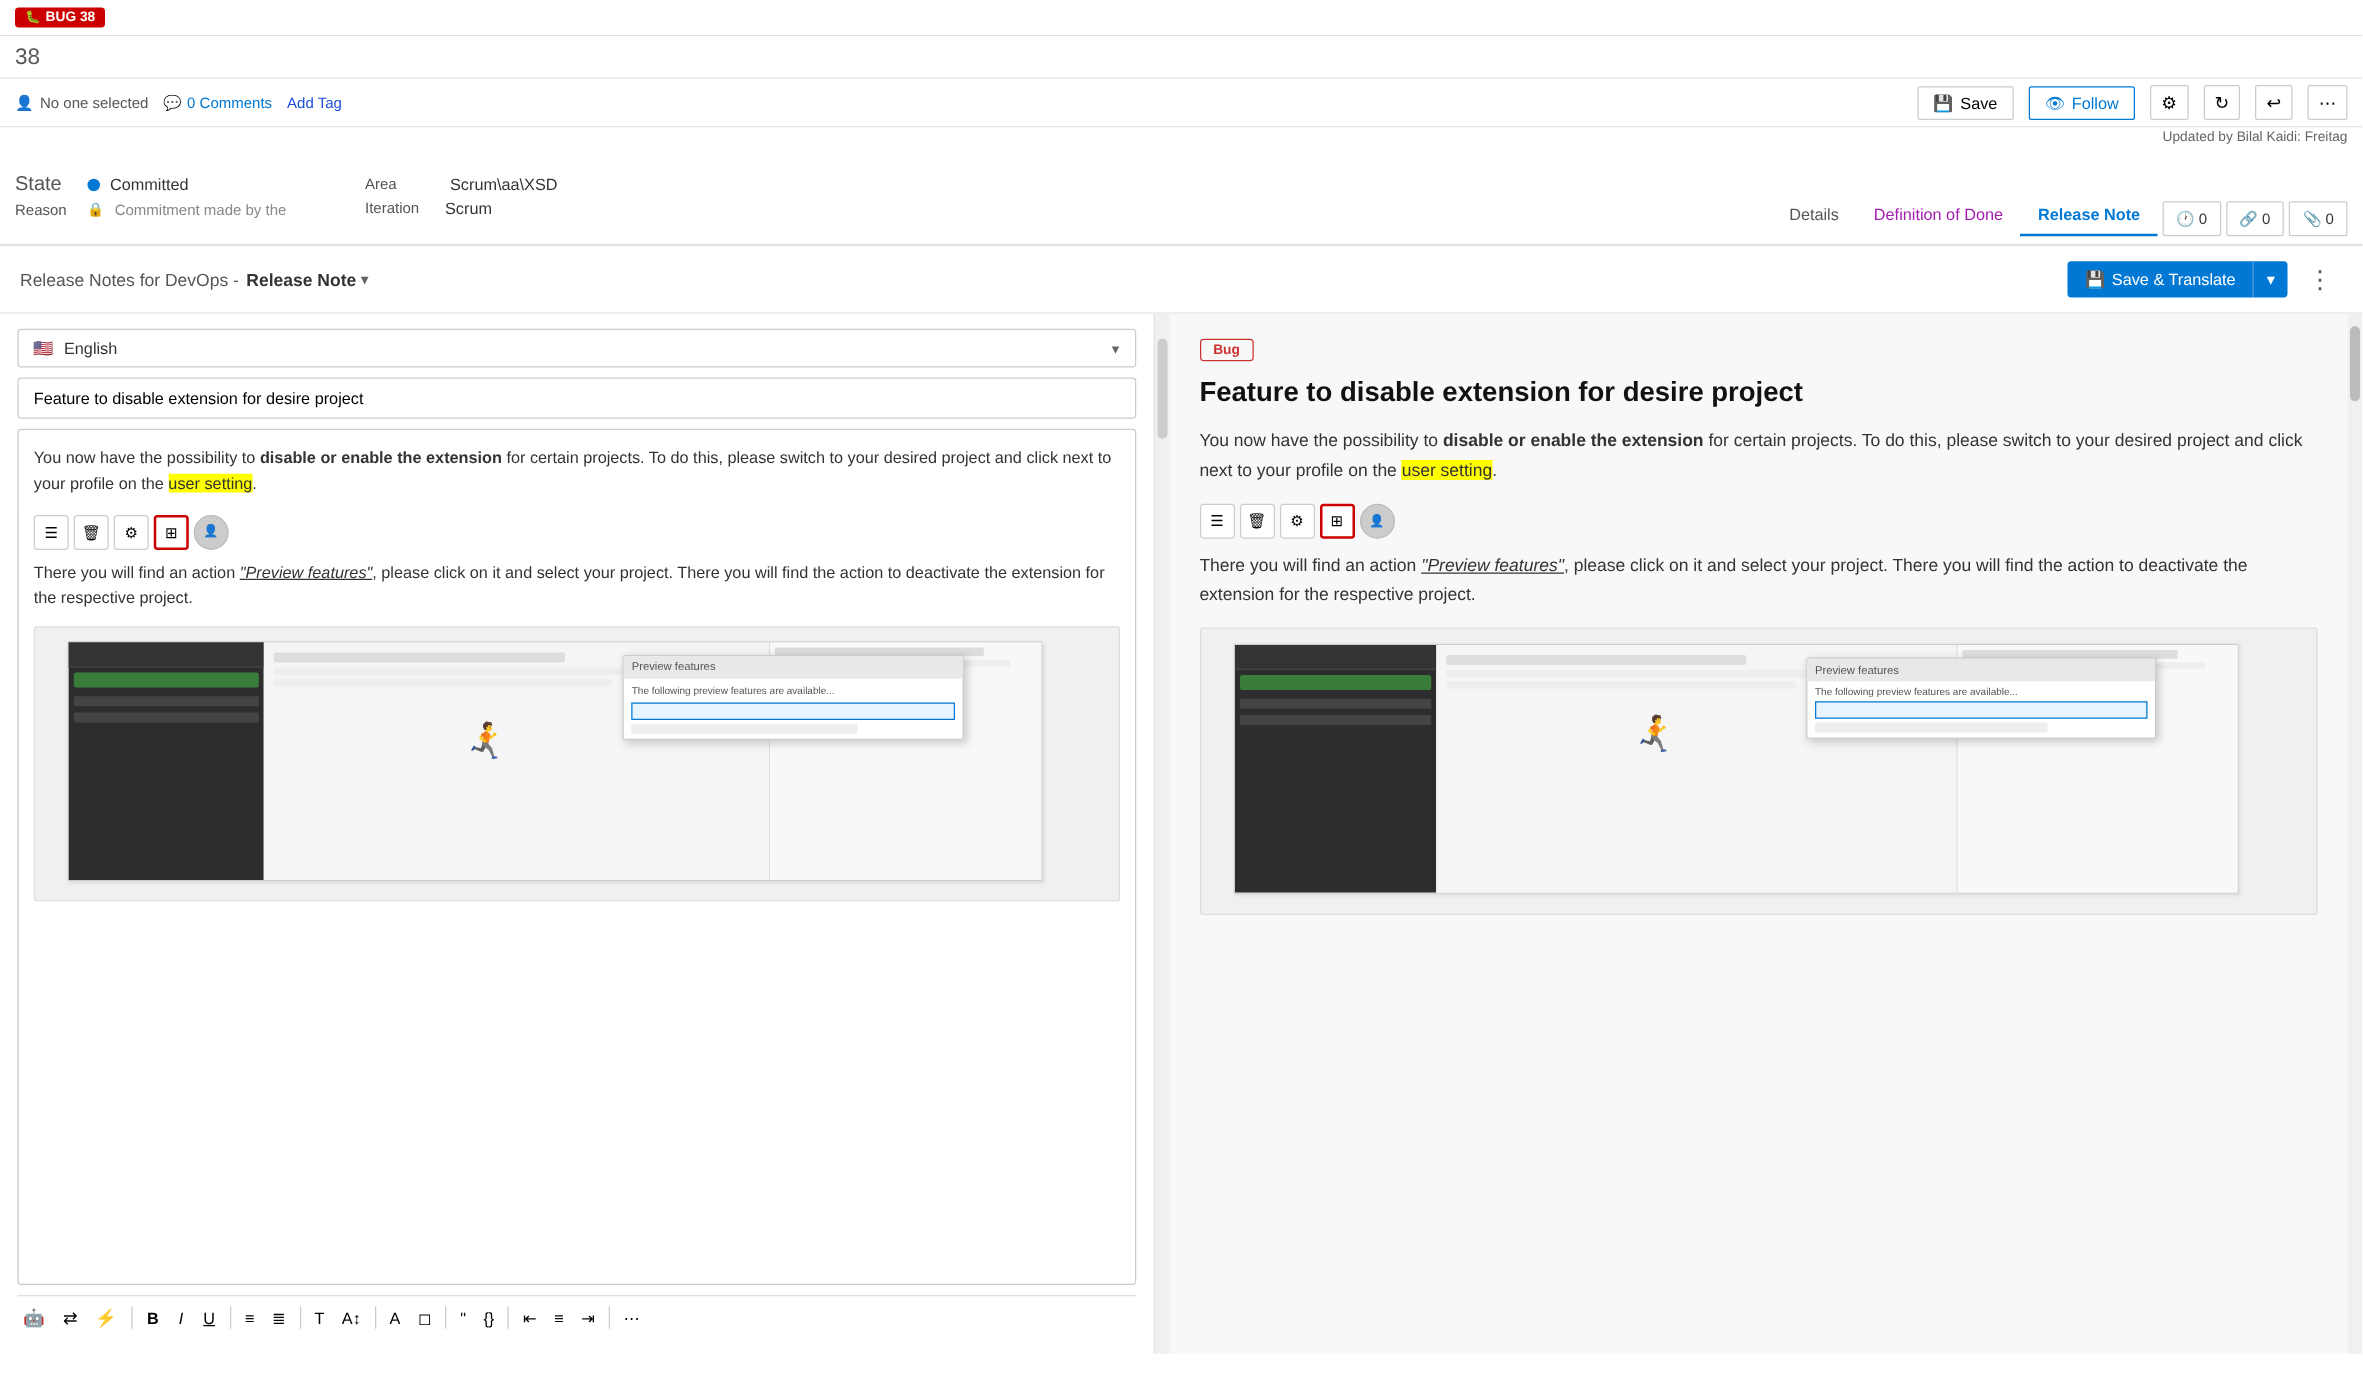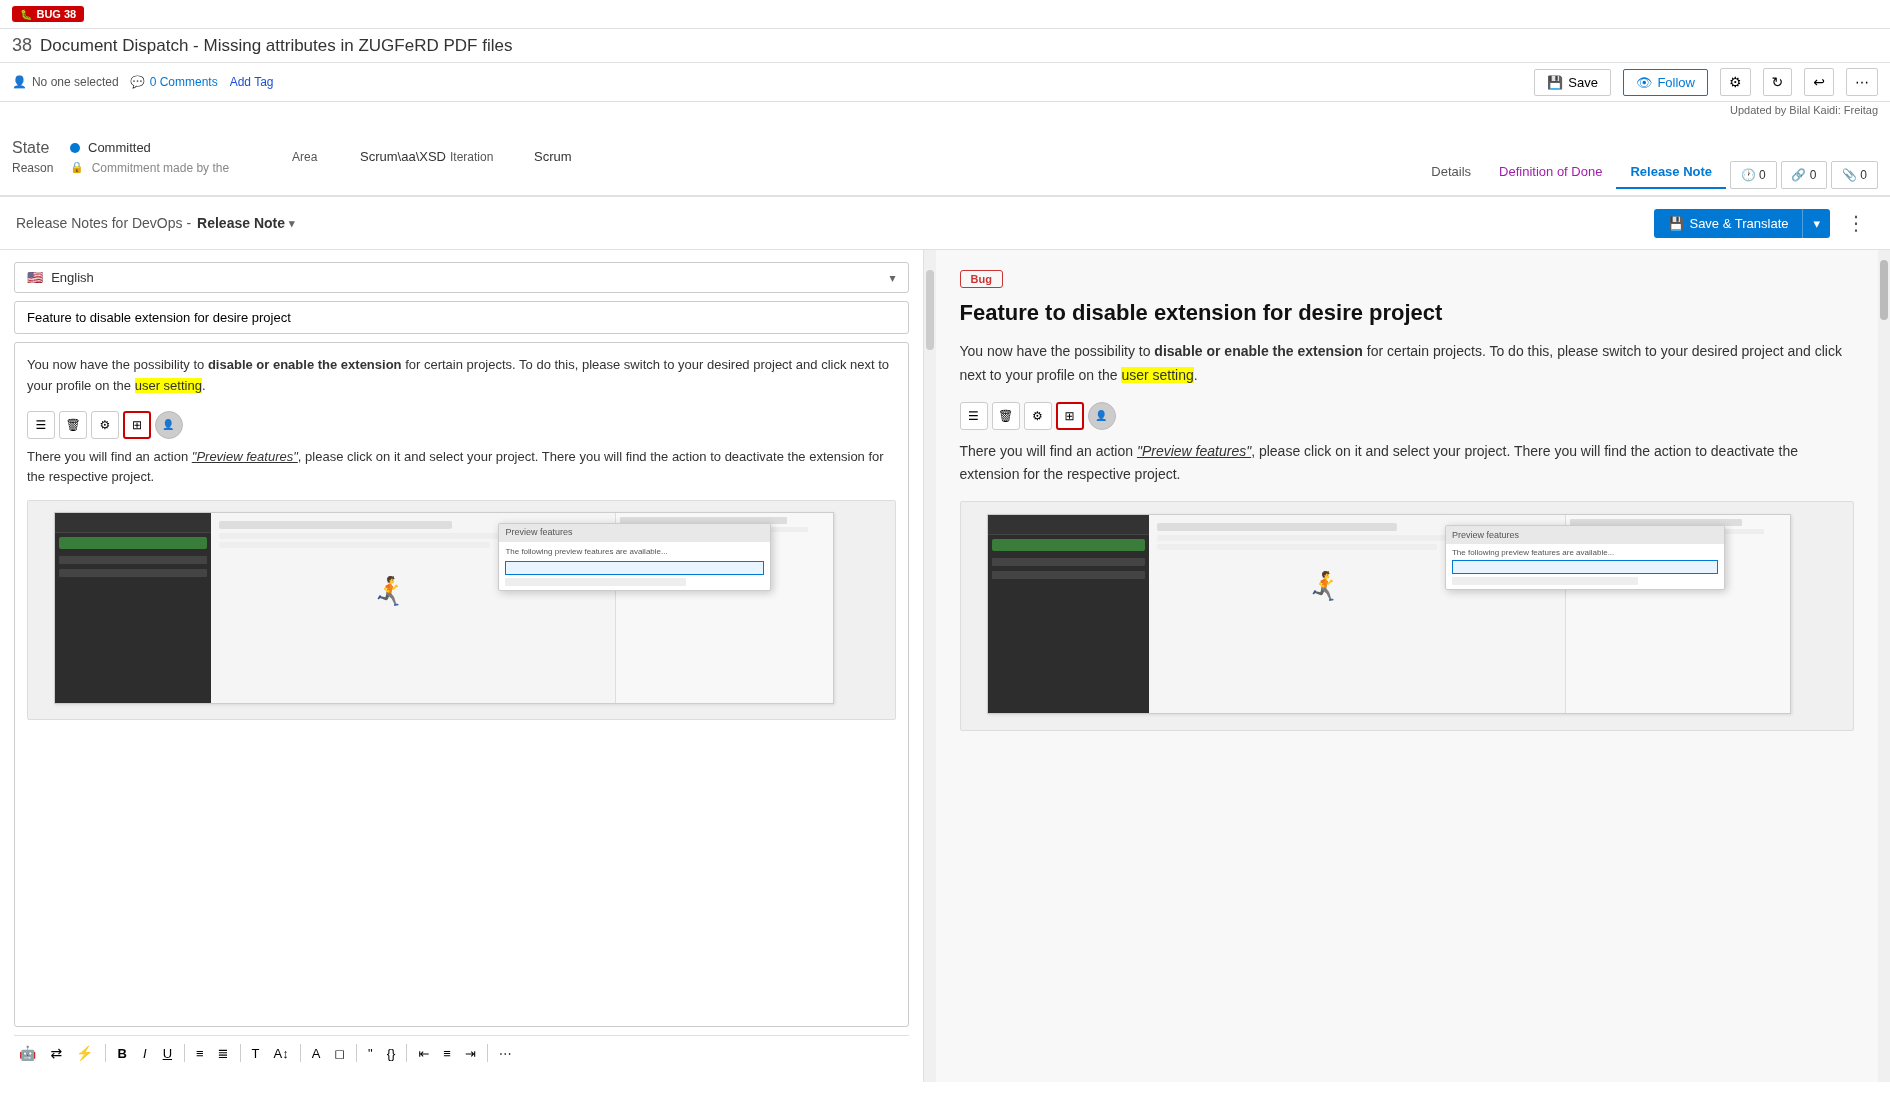--- a/index.html
+++ b/index.html
@@ -10,21 +10,20 @@
 
 <div style="display:flex; align-items:center; padding:6px 12px; border-bottom:1px solid #e0e0e0; background:#fff;">
   <div style="display:flex; align-items:center; gap:4px; background:#cc0000; color:white; font-size:11px; font-weight:600; padding:2px 8px; border-radius:3px;">
     <span style="font-size:10px;">🐛</span>
     <span>BUG 38</span>
   </div>
 </div>
 
 <div style="display:flex; align-items:center; padding:6px 12px; border-bottom:1px solid #e0e0e0; background:#fff;">
   <span style="font-size:18px; color:#555; margin-right:8px;">38</span>
-  <span style="font-size:17px; font-weight:400; color:#333; flex:1;">Document Dispatch - Missing attributes in ZUGFeRD PDF files</span>
 </div>
 
 <div style="display:flex; align-items:center; padding:5px 12px; border-bottom:1px solid #e0e0e0; background:#fff; gap:12px;">
   <div style="display:flex; align-items:center; gap:5px; cursor:pointer; color:#555; font-size:12px;">
     <span>👤</span>
     <span>No one selected</span>
   </div>
   <div style="display:flex; align-items:center; gap:4px; color:#0078d4; font-size:12px; cursor:pointer;">
     <span>💬</span>
     <span>0 Comments</span>
@@ -56,26 +55,26 @@
       <span style="width:10px; height:10px; border-radius:50%; background:#0078d4; display:inline-block;"></span>
       <span style="font-size:13px;">Committed</span>
     </div>
     <div style="display:flex; align-items:center; gap:8px; cursor:pointer;">
       <span style="font-size:12px; color:#555; min-width:50px;">Reason</span>
       <span style="font-size:11px; color:#888;">🔒</span>
       <span style="font-size:12px; color:#888;">Commitment made by the</span>
     </div>
   </div>
 
-  <div style="display:flex; flex-direction:row; gap:4px; min-width:280px; padding-left:20px;justify-content:center;">
+  <div style="display:flex; flex-direction:column; gap:4px; min-width:280px; padding-left:20px;justify-content:center;">
     <div style="display:flex; align-items:center; gap:8px; cursor:pointer;">
       <span style="font-size:12px; color:#555; min-width:60px;">Area</span>
       <span style="font-size:13px;">Scrum\aa\XSD</span>
     </div>
-    <div style="display:flex; align-items:center; gap:24px; cursor:pointer;">
+    <div style="display:flex; align-items:center; gap:4px; cursor:pointer;">
       <span style="font-size:12px; color:#555; min-width:60px;">Iteration</span>
       <span style="font-size:13px;">Scrum</span>
     </div>
   </div>
 
   <div style="flex:1;"></div>
 
   <div style="display:flex; align-items:flex-end; gap:0;">
     <div style="padding:8px 14px; font-size:13px; cursor:pointer; border-bottom:2px solid transparent; color:#555;margin-top:32px;">Details</div>
     <div style="padding:8px 14px; font-size:13px; cursor:pointer; border-bottom:2px solid transparent; color:#a21caf;">Definition of Done</div>

